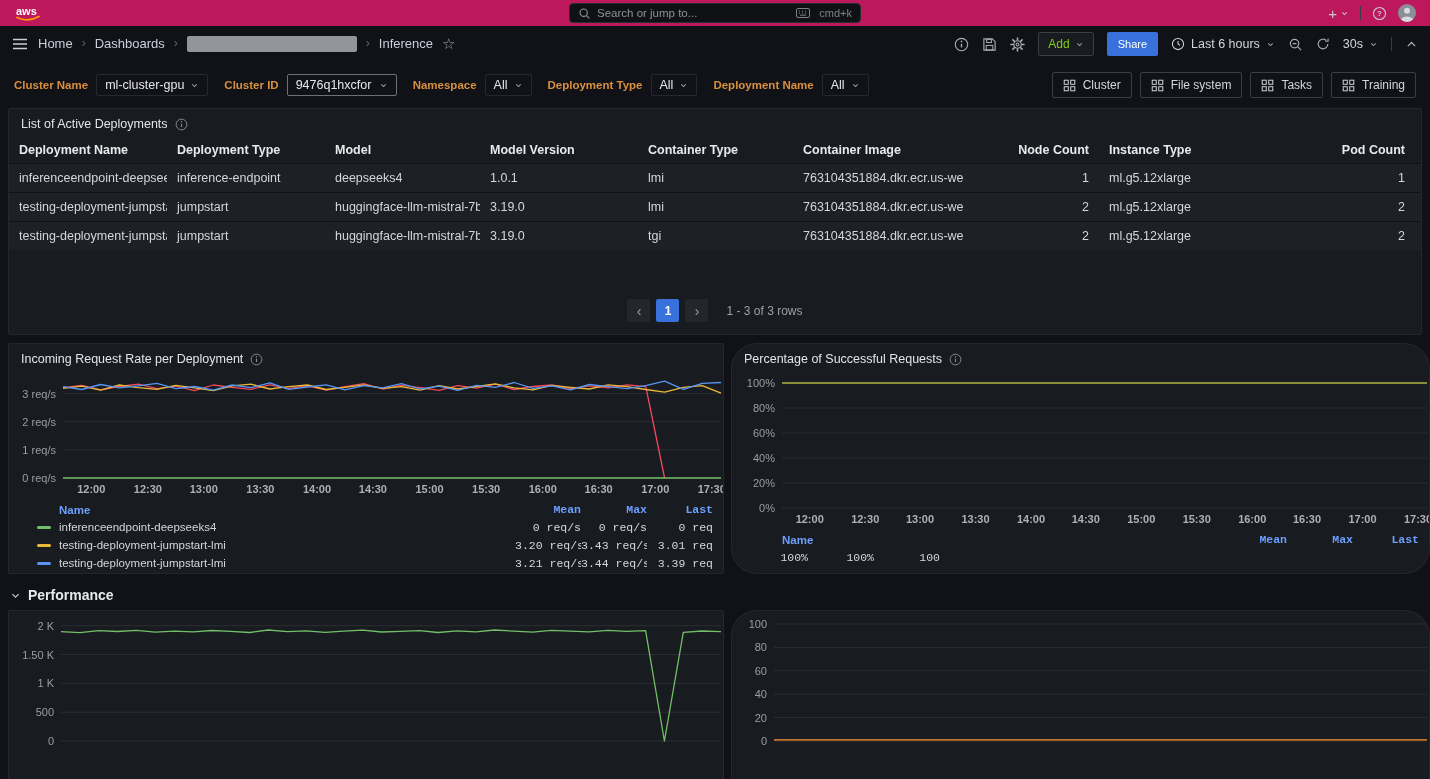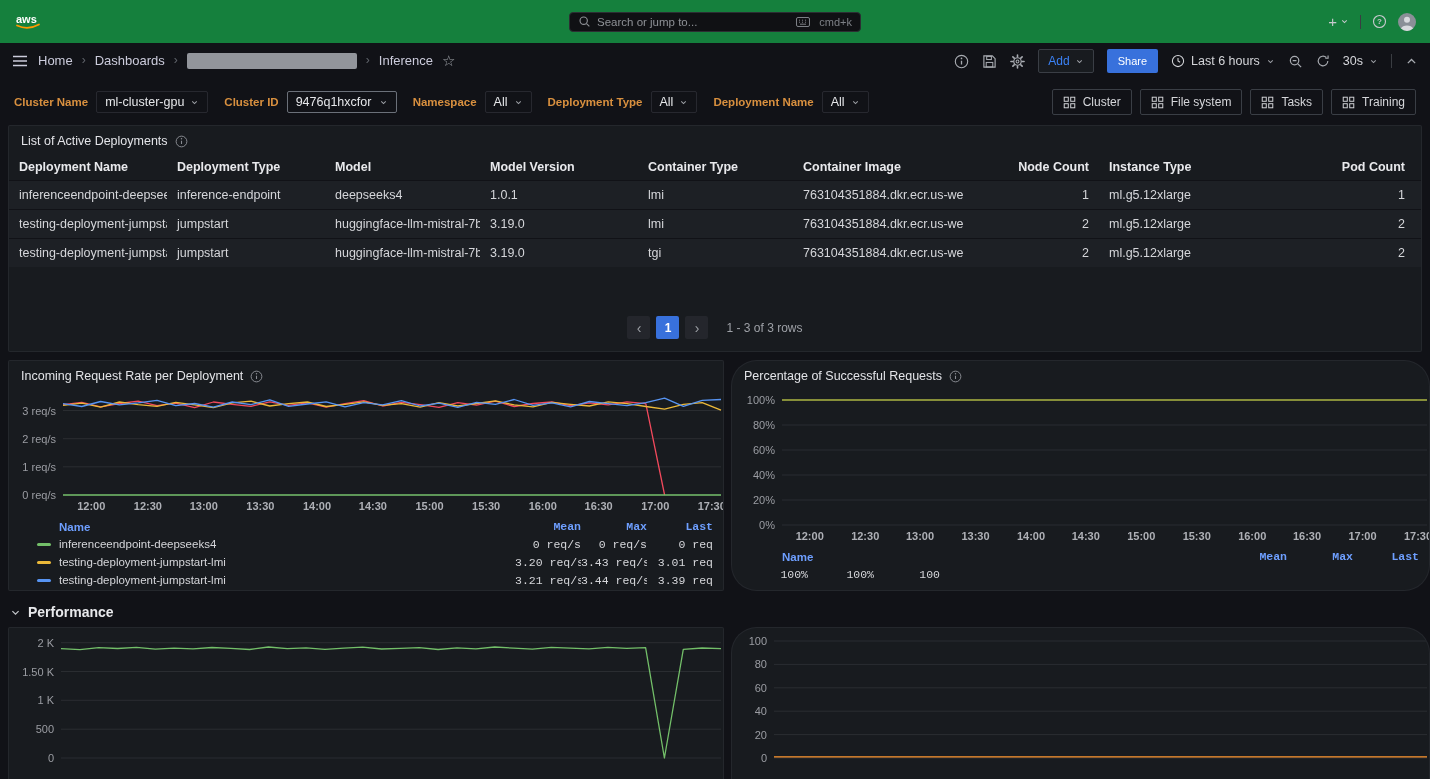--- a/index.html
+++ b/index.html
@@ -5,21 +5,21 @@
   * { box-sizing: border-box; margin: 0; padding: 0; }
   html,body { width:1430px; height:779px; overflow:hidden; }
   body {
     background:#111217; color:#ccccdc;
     font-family:"Liberation Sans", sans-serif; font-size:12px;
   }
   svg { display:block; }
   svg text { font-family:"Liberation Sans", sans-serif; }
 
   
-  .topbar { height:43px; background:#15803d; display:flex; align-items:center; padding:0 14px; position:relative;justify-content:space-between; }
+  .topbar { height:26px; background:#be185d; display:flex; align-items:center; padding:0 14px; position:relative;justify-content:space-between; }
   .searchbox {
     position:absolute; left:50%; transform:translateX(-50%);
     width:292px; height:20px; background:#101114; border:1px solid #2c2e33; border-radius:4px;
     display:flex; align-items:center; gap:6px; padding:0 8px; color:#8e9196;
   }
   .searchbox input { flex:1; background:transparent; border:none; outline:none; color:#b9bbc0; font-size:11.5px; font-family:inherit; }
   .searchbox input::placeholder { color:#8e9196; }
   .kbd { display:flex; align-items:center; gap:9px; color:#7d8086; font-size:11px; white-space:nowrap; }
   .topbar-right { margin-left:auto; display:flex; align-items:center; gap:11px; color:#c7c9ce; }
   .tb-btn { display:flex; align-items:center; gap:3px; font-size:15px; line-height:1; color:#c7c9ce; cursor:pointer; }
@@ -27,21 +27,21 @@
 
   
   .navbar { height:36px; display:flex; align-items:center; padding:0 12px; gap:10px; }
   .crumb { display:flex; gap:9px; font-size:13px; color:#ccccdc; }
   .crumb-sep { color:#60646b; font-size:12px; }
   .crumb-item { cursor:pointer; }
   .redacted { width:170px; height:16px; background:#92959b; border-radius:2px; display:inline-block; }
   .star { color:#9fa2a8; font-size:15px; line-height:1; cursor:pointer; }
   .nav-right { margin-left:auto; display:flex; align-items:center; gap:13px; }
   .icon-btn { color:#a8abb1; display:flex; cursor:pointer; }
-  .add-btn { height:24px; padding:0 9px; border:1px solid #3a3e45; border-radius:2px; display:flex; align-items:center; gap:5px; font-size:12px; font-weight:500; color:#3b82f6; background:#181b1f; cursor:pointer; }
+  .add-btn { height:24px; padding:0 9px; border:1px solid #3a3e45; border-radius:2px; display:flex; align-items:center; gap:5px; font-size:12px; font-weight:500; color:#84cc16; background:#181b1f; cursor:pointer; }
   .share-btn { height:24px; padding:0 11px; border-radius:2px; background:#3871dc; color:#fff; font-size:11px; font-weight:500; display:flex; align-items:center; cursor:pointer; }
   .time-btn { display:flex; align-items:center; gap:6px; font-size:12.5px; font-weight:500; color:#d5d6da; cursor:pointer; }
 
   
   .filters { display:flex; align-items:center; gap:16px; height:46px; padding:0 14px; }
   .filter { display:flex; align-items:center; gap:8px; }
   .f-label { font-size:11.5px; font-weight:700; color:#d9903f; white-space:nowrap; }
   .f-value { display:flex; align-items:center; gap:6px; font-size:12.5px; font-weight:500; color:#e6e7ea;
              padding:3px 8px; border:1px solid rgba(204,204,220,0.12); border-radius:2px; cursor:pointer; white-space:nowrap; }
   .f-value.emphasized { border-color:#6b7079; min-width:110px; justify-content:space-between; }

